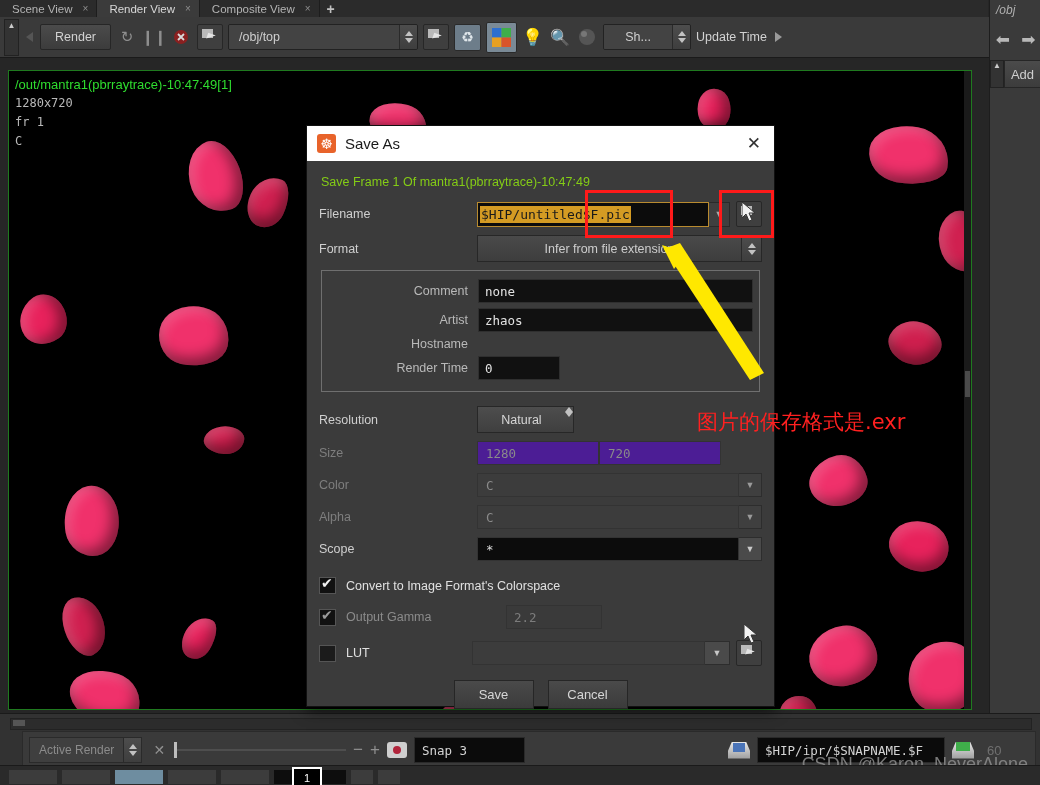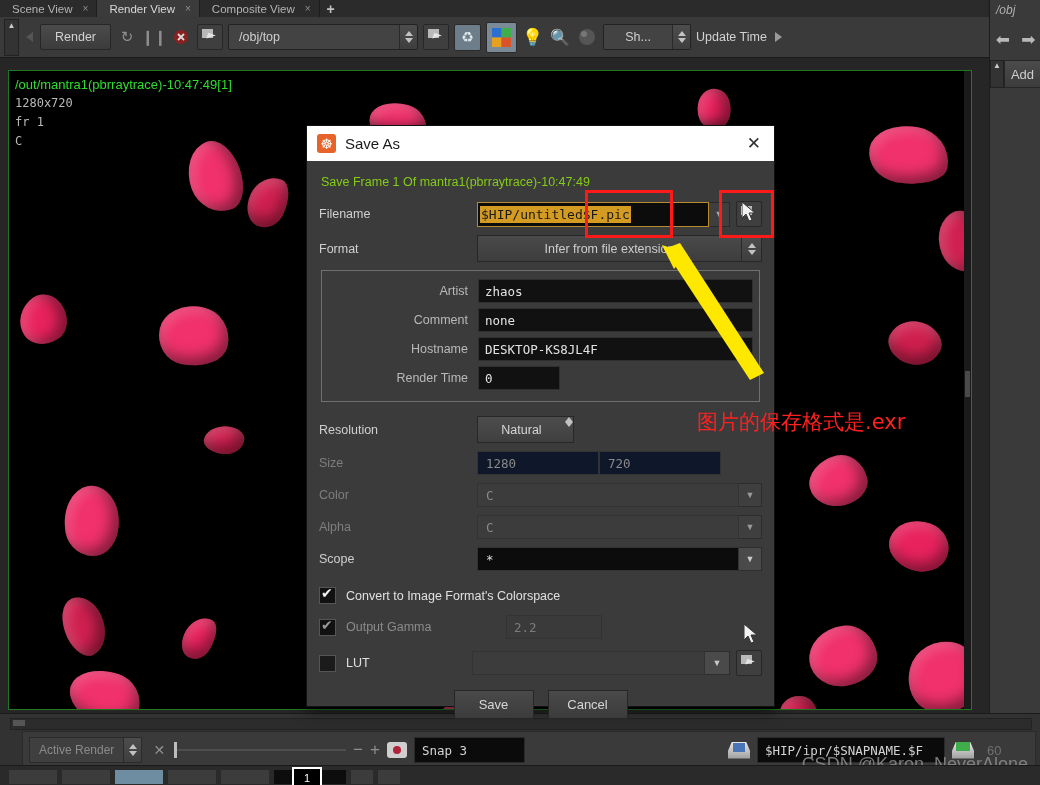--- a/index.html
+++ b/index.html
@@ -137,21 +137,21 @@
   .metarow .mlbl{width:140px;text-align:right;padding-right:10px;color:#b9b9b9;font-size:12.5px;}
   .metaval{background:#111;border:1px solid #2f2f2f;height:22px;display:flex;align-items:center;
            padding:0 6px;color:#e2e2e2;
            font-family:"DejaVu Sans Mono","Liberation Mono",monospace;font-size:12.5px;}
   .metaval.wide{flex:1;}
   .metaval.narrow{width:68px;}
   .resbtn{display:flex;align-items:stretch;height:25px;width:95px;
           background:linear-gradient(#4d4d4d,#3f3f3f);border:1px solid #272727;}
   .resbtn .rt{flex:1;display:flex;align-items:center;justify-content:center;color:#d6d6d6;font-size:12.5px;}
   .sizebox{display:flex;height:24px;}
-  .sizecell{width:104px;background:#0f172a;border:1px solid #333;color:#8a8a8a;
+  .sizecell{width:104px;background:#4c1d95;border:1px solid #333;color:#8a8a8a;
             display:flex;align-items:center;padding:0 8px;
             font-family:"DejaVu Sans Mono","Liberation Mono",monospace;font-size:12.5px;}
   .cfield{flex:1;display:flex;align-items:stretch;height:24px;}
   .cfield .cin{flex:1;background:#3c3c3c;border:1px solid #333;color:#8a8a8a;display:flex;
                align-items:center;padding:0 8px;
                font-family:"DejaVu Sans Mono","Liberation Mono",monospace;font-size:12.5px;}
   .cfield .cin.active{background:#0c0c0c;color:#dedede;}
   .cfield .cdd{width:22px;background:#3f3f3f;border:1px solid #2d2d2d;border-left:none;
                display:flex;align-items:center;justify-content:center;color:#9a9a9a;font-size:9px;}
   .chkrow{display:flex;align-items:center;margin-bottom:11px;}
@@ -370,30 +370,29 @@
           <div class="ctext">Infer from file extension</div>
           <div class="cspin">
               <i class="up" style="display:block;width:0;height:0;border-left:4px solid transparent;border-right:4px solid transparent;border-bottom:5px solid #c2c2c2;"></i>
               <i class="dn" style="display:block;width:0;height:0;border-left:4px solid transparent;border-right:4px solid transparent;border-top:5px solid #c2c2c2;"></i>
             </div>
         </div>
       </div>
 
       <div class="metabox">
         <div class="metarow">
+          <div class="mlbl">Comment</div>
+          <div class="metaval wide">none</div>
+        </div>
+        <div class="metarow">
           <div class="mlbl">Artist</div>
           <div class="metaval wide">zhaos</div>
         </div>
         <div class="metarow">
-          <div class="mlbl">Comment</div>
-          <div class="metaval wide">none</div>
-        </div>
-        <div class="metarow">
           <div class="mlbl">Hostname</div>
-          <div class="metaval wide">DESKTOP-KS8JL4F</div>
         </div>
         <div class="metarow">
           <div class="mlbl">Render Time</div>
           <div class="metaval narrow">0</div>
         </div>
       </div>
 
       <div class="row">
         <div class="lbl">Resolution</div>
         <div class="resbtn">

